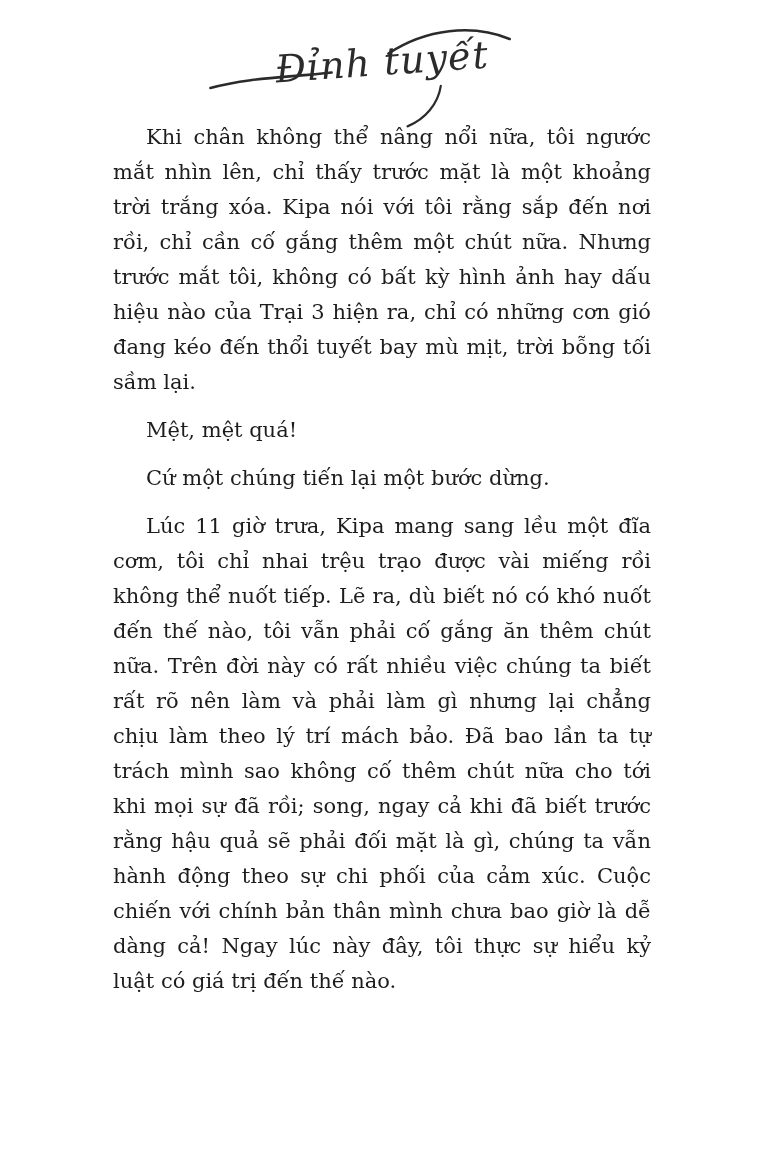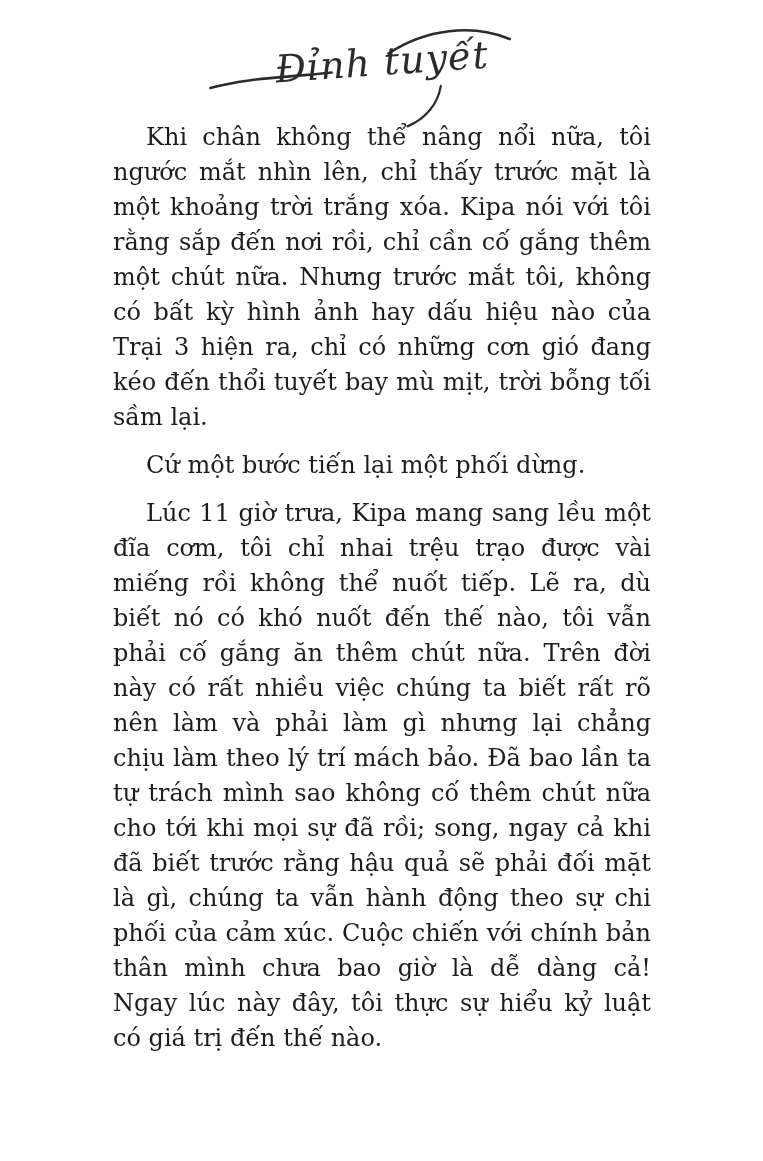--- a/index.html
+++ b/index.html
@@ -50,21 +50,21 @@
 
   
   .content {
     position: absolute;
     left: 113px;
     top: 120px;
     width: 538px;
   }
   .content p {
     margin: 0 0 13px 0;
-    font-size: 24px;
+    font-size: 21px;
     line-height: 35px;
     text-align: justify;
     text-indent: 33px;
   }
 </style>
 </head>
 <body>
 
 <div class="page">
 
@@ -77,18 +77,19 @@
         <path d="M186,30 C225,8 272,6 308,24"></path>
 
         <path d="M236,66 C232,84 218,98 200,104" stroke-width="2.2"></path>
       </svg>
       <span class="logo-text">Đỉnh tuyết</span>
     </div>
   </div>
 
   <div class="content">
     <p>Khi chân không thể nâng nổi nữa, tôi ngước mắt nhìn lên, chỉ thấy trước mặt là một khoảng trời trắng xóa. Kipa nói với tôi rằng sắp đến nơi rồi, chỉ cần cố gắng thêm một chút nữa. Nhưng trước mắt tôi, không có bất kỳ hình ảnh hay dấu hiệu nào của Trại 3 hiện ra, chỉ có những cơn gió đang kéo đến thổi tuyết bay mù mịt, trời bỗng tối sầm lại.</p>
-    <p>Cứ một bước tiến lại một phối dừng.</p>
+    <p>Mệt, mệt quá!</p>
+    <p>Cứ một chúng tiến lại một bước dừng.</p>
     <p>Lúc 11 giờ trưa, Kipa mang sang lều một đĩa cơm, tôi chỉ nhai trệu trạo được vài miếng rồi không thể nuốt tiếp. Lẽ ra, dù biết nó có khó nuốt đến thế nào, tôi vẫn phải cố gắng ăn thêm chút nữa. Trên đời này có rất nhiều việc chúng ta biết rất rõ nên làm và phải làm gì nhưng lại chẳng chịu làm theo lý trí mách bảo. Đã bao lần ta tự trách mình sao không cố thêm chút nữa cho tới khi mọi sự đã rồi; song, ngay cả khi đã biết trước rằng hậu quả sẽ phải đối mặt là gì, chúng ta vẫn hành động theo sự chi phối của cảm xúc. Cuộc chiến với chính bản thân mình chưa bao giờ là dễ dàng cả! Ngay lúc này đây, tôi thực sự hiểu kỷ luật có giá trị đến thế nào.</p>
 
   </div>
 
 </div>
 
 </body></html>

